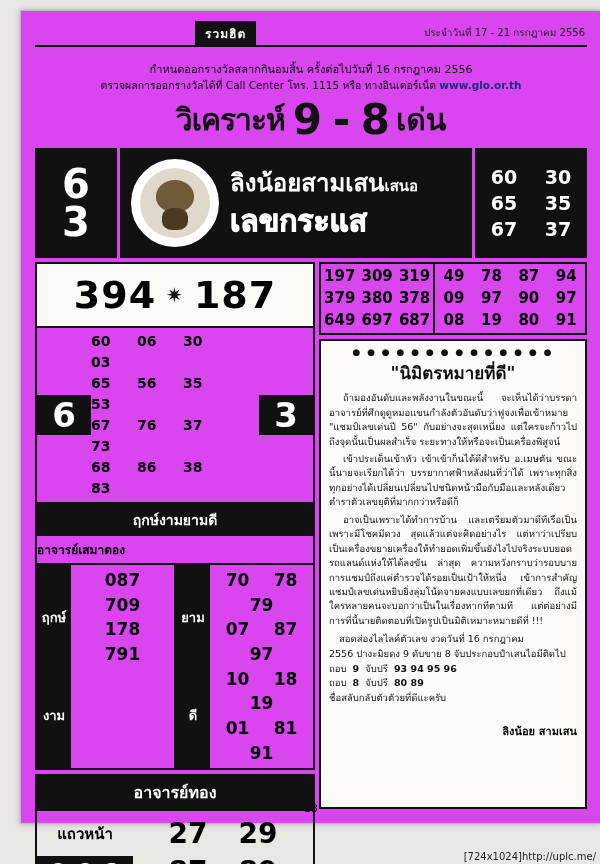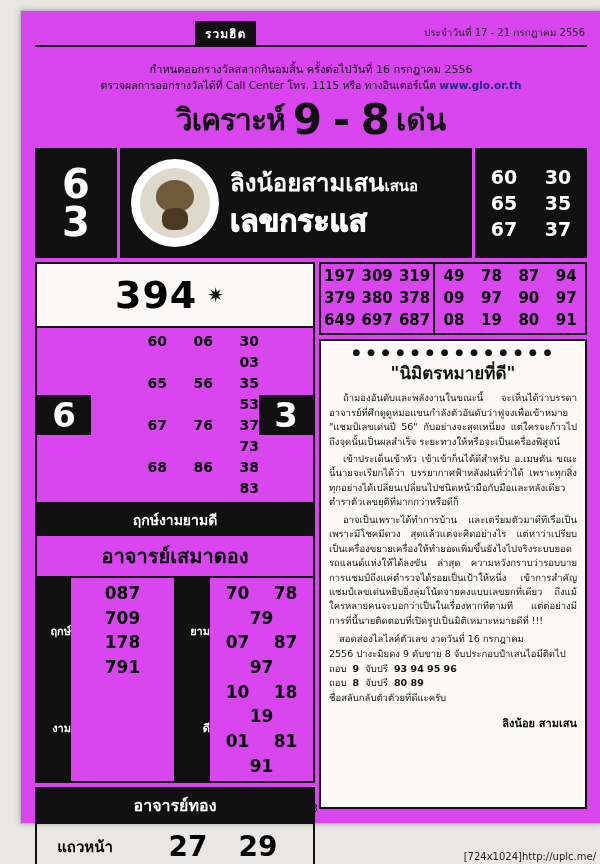--- a/index.html
+++ b/index.html
@@ -39,42 +39,42 @@
   .left-col{width:280px;}
   .right-col{flex:1;margin-left:4px;}
   .bignum{border:2px solid #111;background:#fbfaf7;height:62px;display:flex;align-items:center;justify-content:center;font-size:38px;font-weight:bold;letter-spacing:1px;}
   .bignum .star{font-size:20px;margin:0 10px;color:#111;}
   .grid3{border:2px solid #111;display:flex;}
   .gcol{flex:1;text-align:center;font-size:15px;font-weight:bold;line-height:1.45;padding:2px 0;}
   .smallrows{border:2px solid #111;border-top:none;}
   .row6{display:flex;align-items:center;}
   .sq{width:54px;background:#111;color:#fff;font-size:34px;font-weight:bold;display:flex;align-items:center;justify-content:center;}
   .sq.right{}
-  .midnums{flex:1;text-align:right;font-size:14px;font-weight:bold;line-height:1.5;padding:3px 0;}
+  .midnums{flex:1;text-align:left;font-size:14px;font-weight:bold;line-height:1.5;padding:3px 0;}
   .midnums span{display:inline-block;width:46px;}
   .blackbar{background:#111;color:#fff;text-align:center;font-size:14px;font-weight:bold;padding:3px 0;border:2px solid #111;}
-  .whitebar{border:2px solid #111;border-top:none;text-align:center;font-size:20px;font-weight:bold;padding:4px 0;}
+  .whitebar{border:2px solid #111;border-top:none;font-size:12px;font-weight:bold;padding:4px 0;}
   .tbl{border:2px solid #111;border-top:none;display:flex;}
-  .tbl .lbl{width:34px;background:#111;color:#fff;font-size:11px;font-weight:bold;display:flex;flex-direction:column;justify-content:space-around;align-items:flex-end;padding:4px 0;}
+  .tbl .lbl{width:34px;background:#111;color:#fff;font-size:13px;font-weight:bold;display:flex;flex-direction:column;justify-content:space-around;align-items:center;padding:4px 0;}
   .tbl .cells{flex:1;text-align:center;font-size:17px;font-weight:bold;line-height:1.45;padding:3px 0;}
   .thin{width:2px;background:#111;}
   .bottomblack{background:#111;color:#fff;text-align:center;font-size:16px;font-weight:bold;padding:4px 0;margin-top:4px;border:2px solid #111;}
   .lastbox{border:2px solid #111;border-top:none;display:flex;}
   .lastbox .l{width:96px;display:flex;flex-direction:column;align-items:center;justify-content:space-around;}
   .lastbox .l .t1{font-size:15px;font-weight:bold;padding-top:6px;}
   .lastbox .l .t2{background:#111;color:#fff;font-size:24px;font-weight:bold;width:100%;text-align:center;padding:3px 0;}
   .lastbox .r{flex:1;text-align:center;font-size:28px;font-weight:bold;line-height:1.35;padding:4px 0;}
   .lastbox .r span{display:inline-block;width:70px;}
   
   .artbox{border:2px solid #111;background:#fbfaf7;padding:6px 8px 8px 8px;}
   .arttitle{text-align:center;font-size:17px;font-weight:bold;color:#111;margin:2px 0 5px 0;}
   .artp{font-size:9.5px;line-height:1.52;color:#111;text-align:justify;text-indent:14px;margin:0 0 3px 0;}
   .artfoot{font-size:9.5px;line-height:1.55;color:#111;margin-top:4px;}
   .artfoot .ind{padding-left:10px;}
-  .sign{text-align:right;font-size:11px;font-weight:bold;margin-top:8px;}
+  .sign{text-align:right;font-size:11px;font-weight:bold;margin-top:16px;}
   .pageno{position:absolute;left:0;right:0;bottom:8px;text-align:center;font-size:11px;color:#111;}
   .credit{position:absolute;right:4px;bottom:2px;font-size:10px;color:#222;}
   .dotrow{text-align:center;font-size:9px;letter-spacing:2px;color:#111;}
 </style>
 </head>
 <body>
 
 <div class="page">
   <div class="sheet">
     <div class="inner">
@@ -124,20 +124,21 @@
             </div>
         </div>
       </div>
 
       <div class="two-col">
 
         <div class="left-col">
           <div class="bignum">
             <span>394</span>
             <span class="star">✷</span>
+            <span>187</span>
           </div>
 
           <div class="smallrows">
             <div class="row6">
               <div class="sq">6</div>
               <div class="midnums">
                 <div><span>60</span><span>06</span><span>30</span><span>03</span></div>
                 <div><span>65</span><span>56</span><span>35</span><span>53</span></div>
                 <div><span>67</span><span>76</span><span>37</span><span>73</span></div>
                 <div><span>68</span><span>86</span><span>38</span><span>83</span></div>

